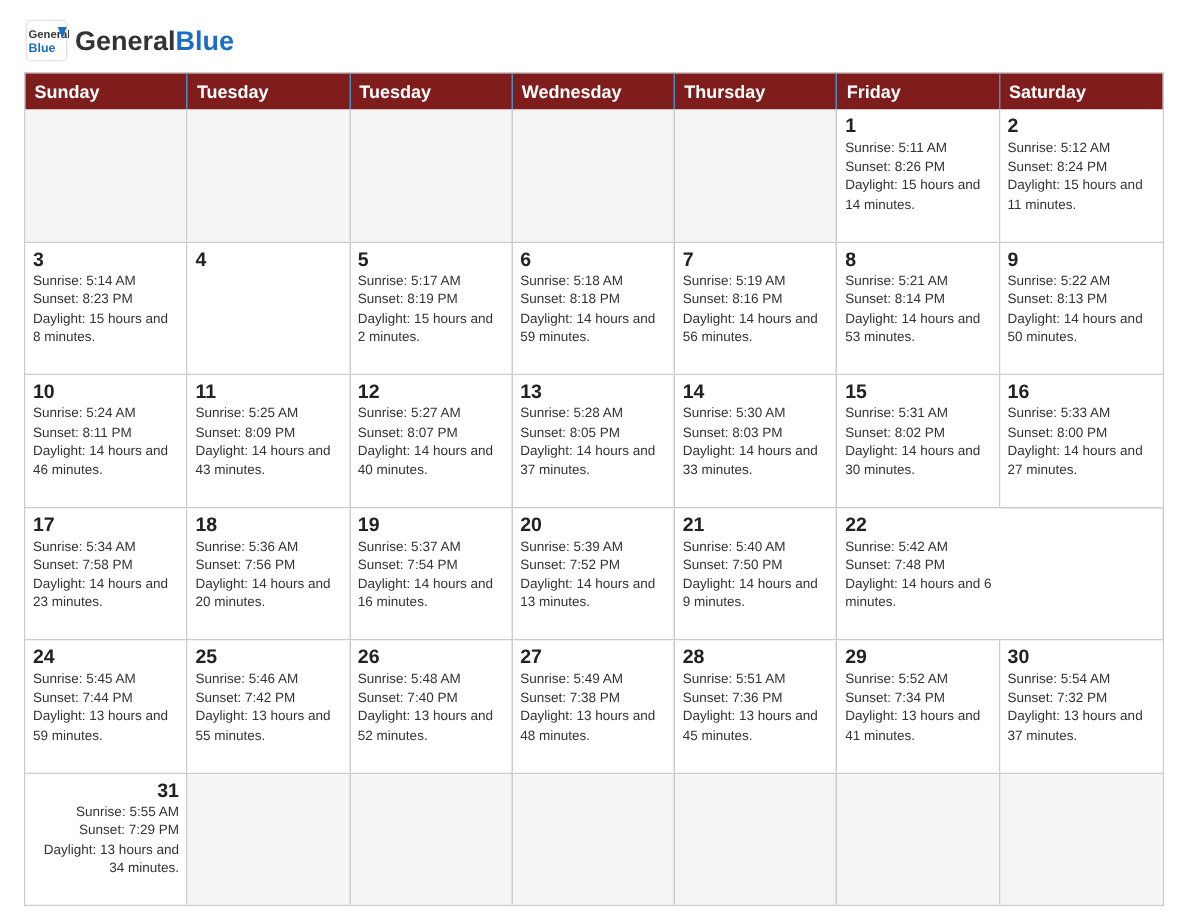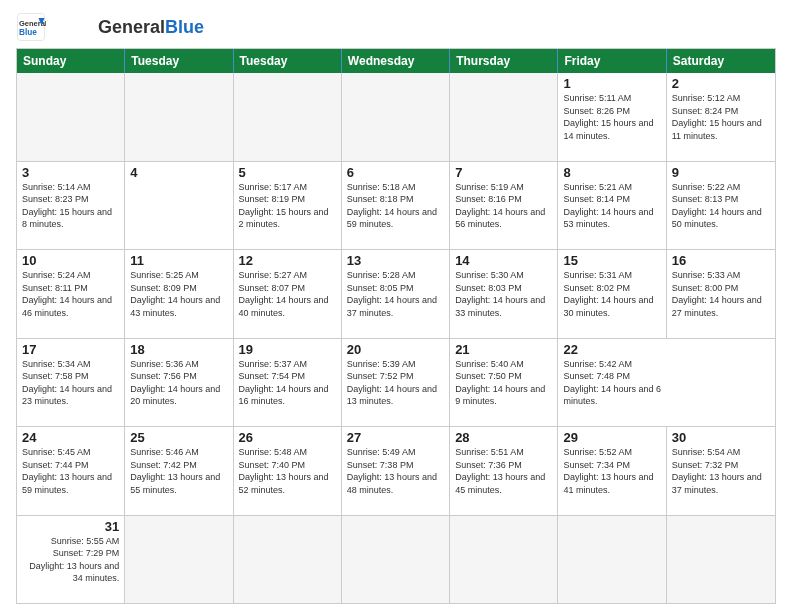--- a/index.html
+++ b/index.html
@@ -26,21 +26,20 @@
     .logo {
       display: flex;
       align-items: center;
       gap: 4px;
     }
     .logo-text {
       font-size: 18px;
       font-weight: bold;
       color: #333;
       line-height: 1;
-      margin-left: 48px;
     }
     .logo-text span { color: #1a6fc4; }
     .logo-icon {
       width: 30px;
       height: 30px;
     }
     .title-area {
       text-align: right;
     }
     .main-title {
@@ -55,21 +54,21 @@
     }
     .calendar {
       flex: 1;
       display: flex;
       flex-direction: column;
       border: 1px solid #ccc;
     }
     .cal-header-row {
       display: grid;
       grid-template-columns: repeat(7, 1fr);
-      background: #15803d;
+      background: #7f1d1d;
     }
     .cal-header-cell {
       color: #fff;
       font-size: 12px;
       font-weight: bold;
       padding: 5px 6px;
       text-align: left;
       border-right: 1px solid #4a8dc5;
     }
     .cal-header-cell:last-child { border-right: none; }

